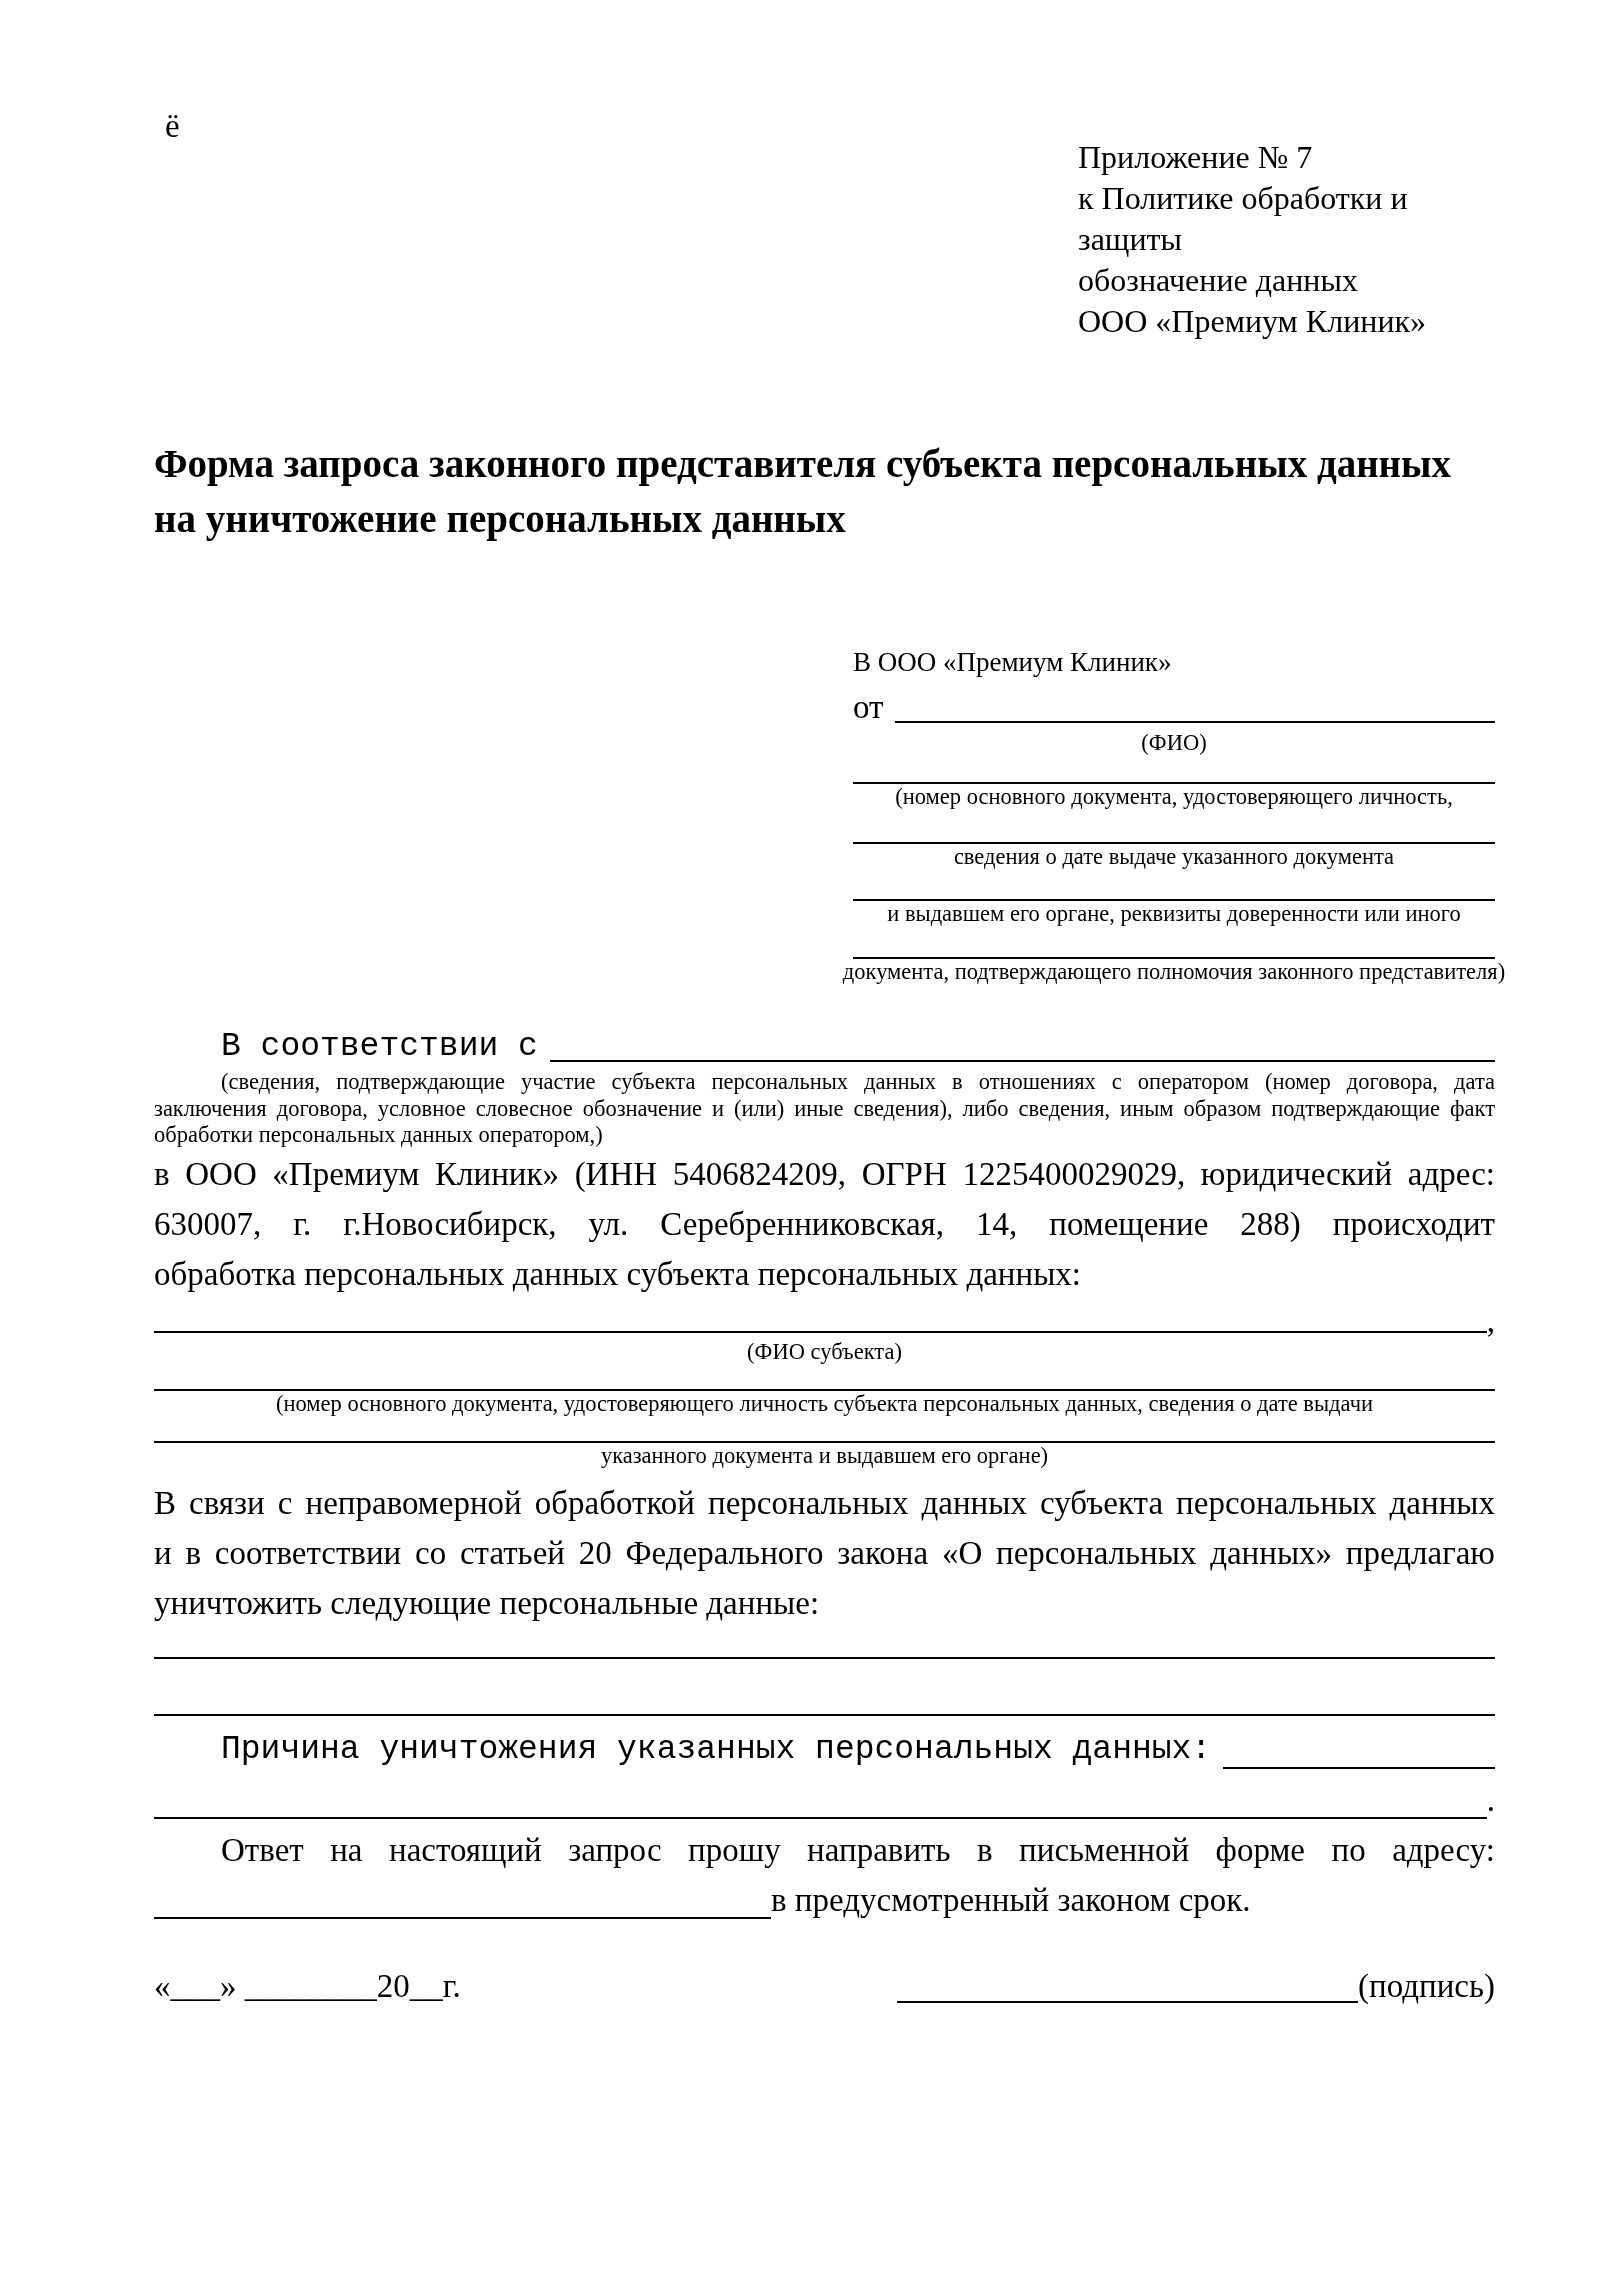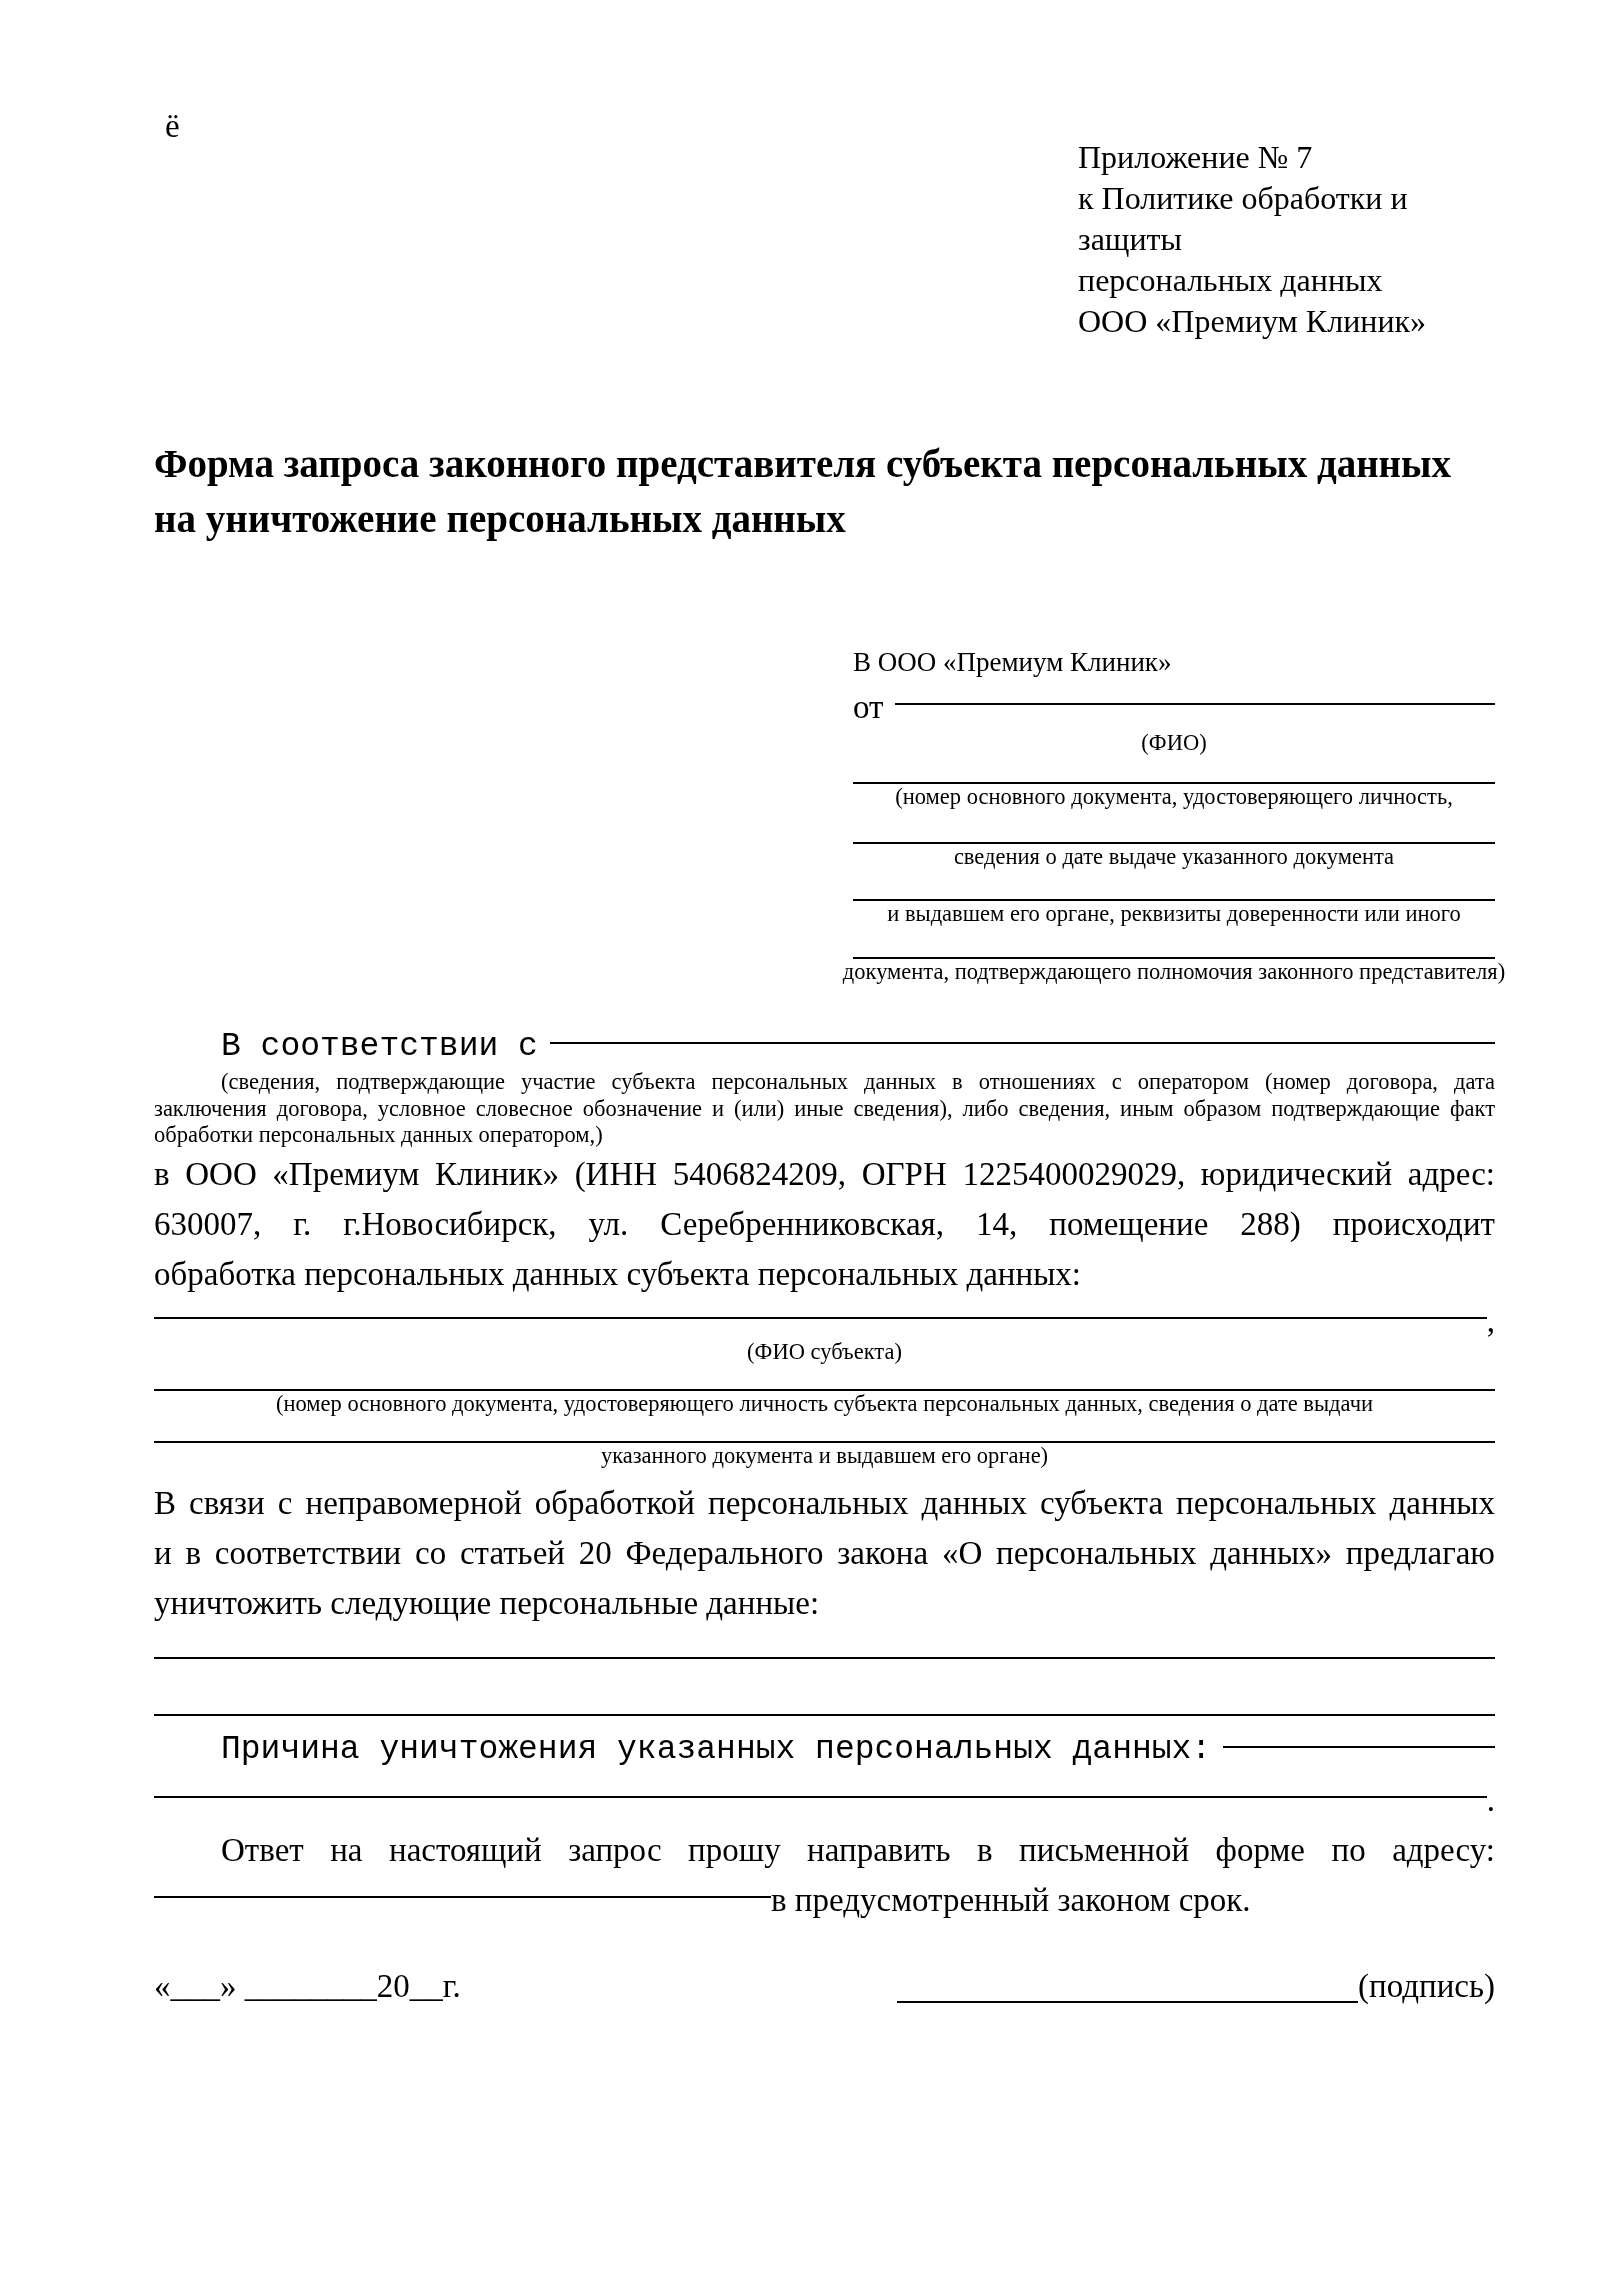--- a/index.html
+++ b/index.html
@@ -17,21 +17,21 @@
   }
   .stray { position:absolute; top:108px; left:165px; font-size:33px; }
 
   .hdr { margin-left: 924px; font-size: 32px; line-height: 41px; }
 
   .title { margin-top: 94px; text-align: left; font-weight: bold; font-size: 39px; line-height: 55px; }
 
   .addressee { margin-top: 94px; margin-left: 699px; width: 642px; }
   .a-to { font-size: 27px; line-height: 45px; }
 
-  .fill-row { display: flex; align-items: center; font-size: 33px; line-height: 45px; }
+  .fill-row { display: flex; align-items: flex-end; font-size: 33px; line-height: 45px; }
   .ufill { flex: 1 1 auto; border-bottom: 2.9px solid #000; margin-bottom: 6.9px; margin-left: 11.8px; }
   .ufill-nogap { margin-left: 0; }
   .ufill-fixed { flex: 0 0 auto; border-bottom: 2.9px solid #000; margin-bottom: 6.9px; }
 
   .cap-c { display: flex; justify-content: center; font-size: 22.5px; line-height: 26.5px; white-space: nowrap; align-items: flex-end; }
   .cap-j { font-size: 22.5px; line-height: 26.5px; text-align: justify; text-align-last: justify; }
   .cap-j-ind { text-indent: 67px; }
   .cap-j-end { text-align-last: left; }
 
   .a-rule { border-bottom: 2.9px solid #000; height: 0; }
@@ -58,21 +58,21 @@
 </head>
 <body>
 
 <div class="page">
 
   <div class="stray">ё</div>
 
   <div class="hdr">
     <div>Приложение № 7</div>
     <div>к Политике обработки и защиты</div>
-    <div>персональных данных</div>
+    <div>обозначение данных</div>
     <div>ООО «Премиум Клиник»</div>
   </div>
 
   <div class="title">
     <div>Форма запроса законного представителя субъекта персональных данных</div>
     <div>на уничтожение персональных данных</div>
   </div>
 
   <div class="addressee">
     <div class="a-to">В ООО «Премиум Клиник»</div>

